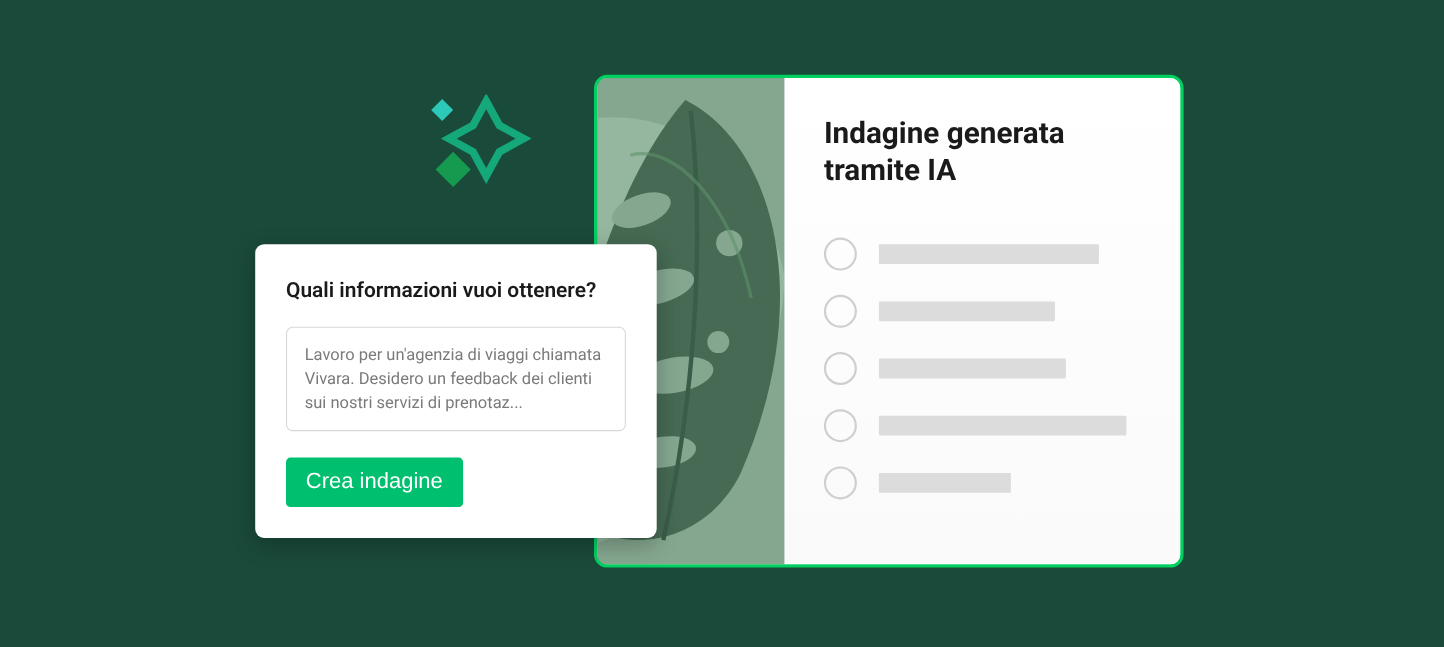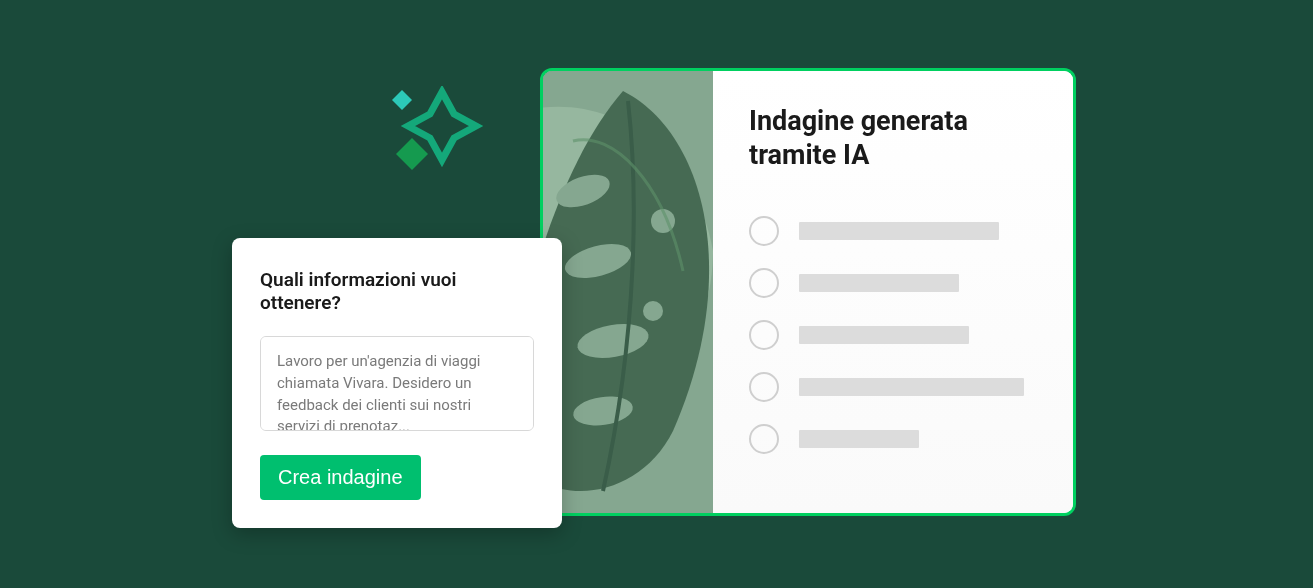--- a/index.html
+++ b/index.html
@@ -18,27 +18,26 @@
     top: 86px;
     width: 100px;
     height: 90px;
   }
 
   
   .prompt-card {
     position: absolute;
     left: 232px;
     top: 222px;
-    width: 330px;
+    width: 365px;
     background: #ffffff;
     border-radius: 8px;
     box-shadow: 0 6px 20px rgba(0,0,0,0.25);
     padding: 30px 28px 28px 28px;
     z-index: 10;
-    margin-top: 16px;
   }
   .prompt-title {
     font-size: 19px;
     font-weight: 600;
     color: #1a1a1a;
     margin-bottom: 22px;
   }
   .prompt-textarea {
     width: 100%;
     border: 1px solid #d8d8d8;

